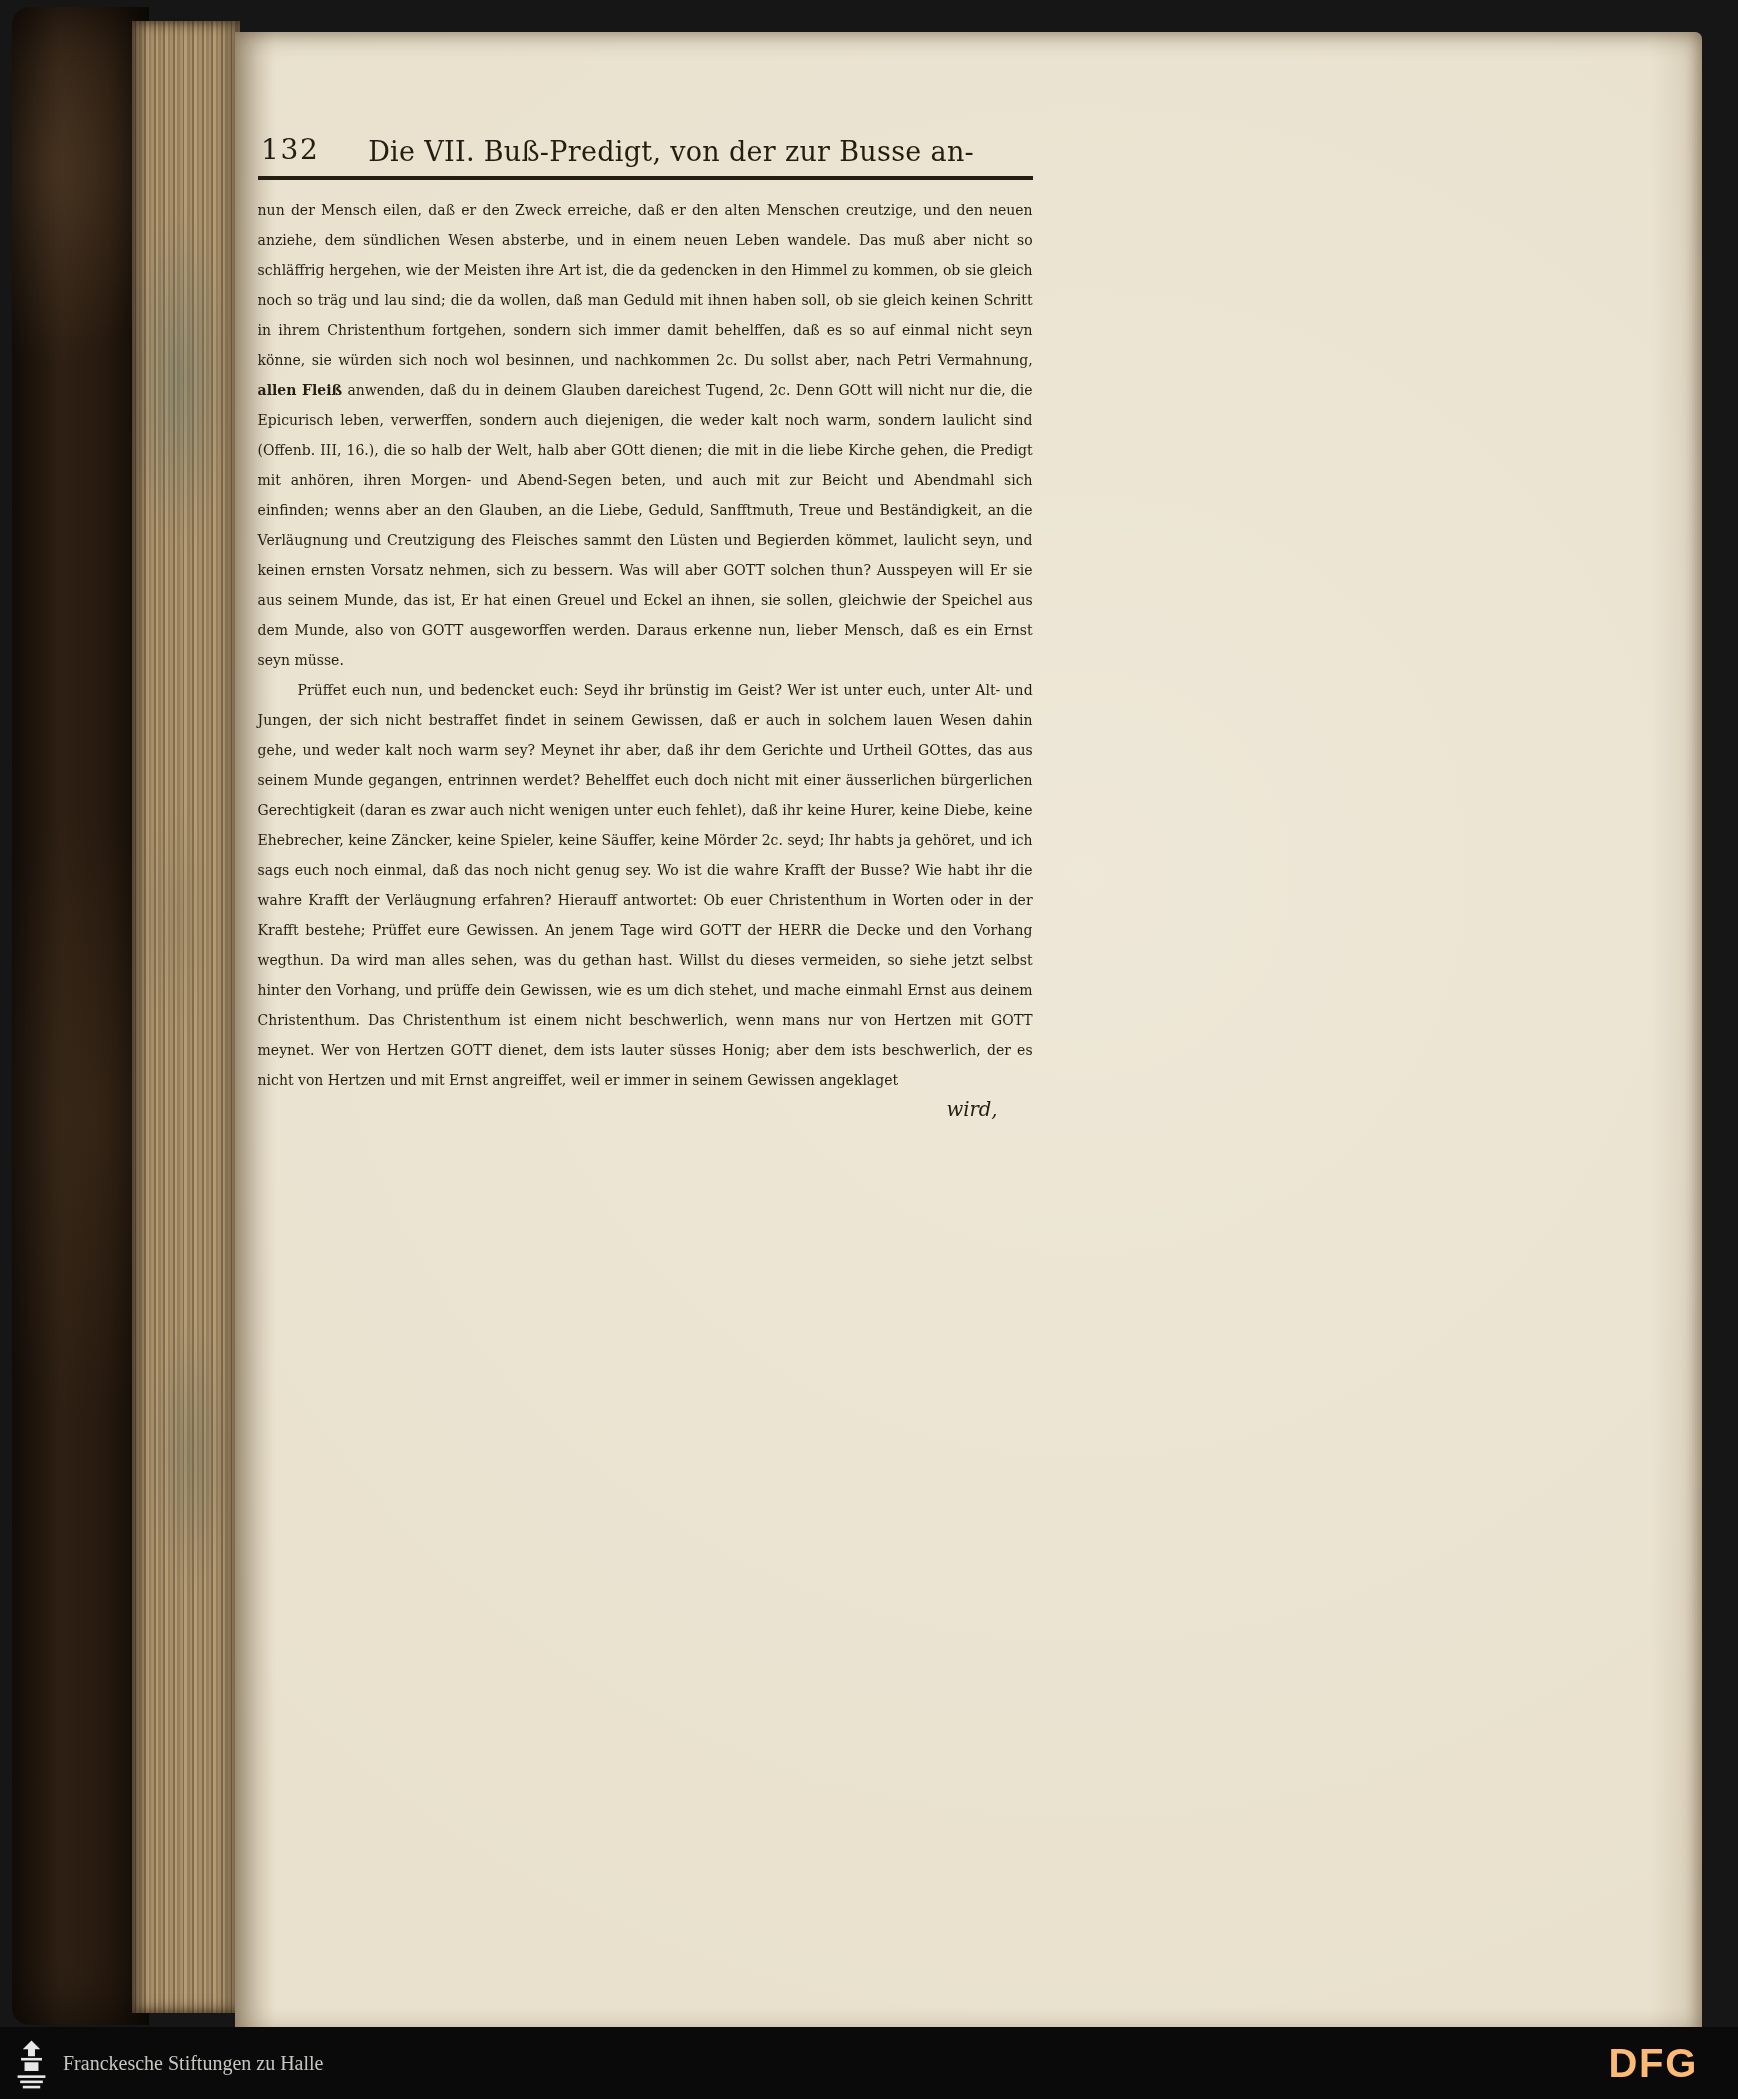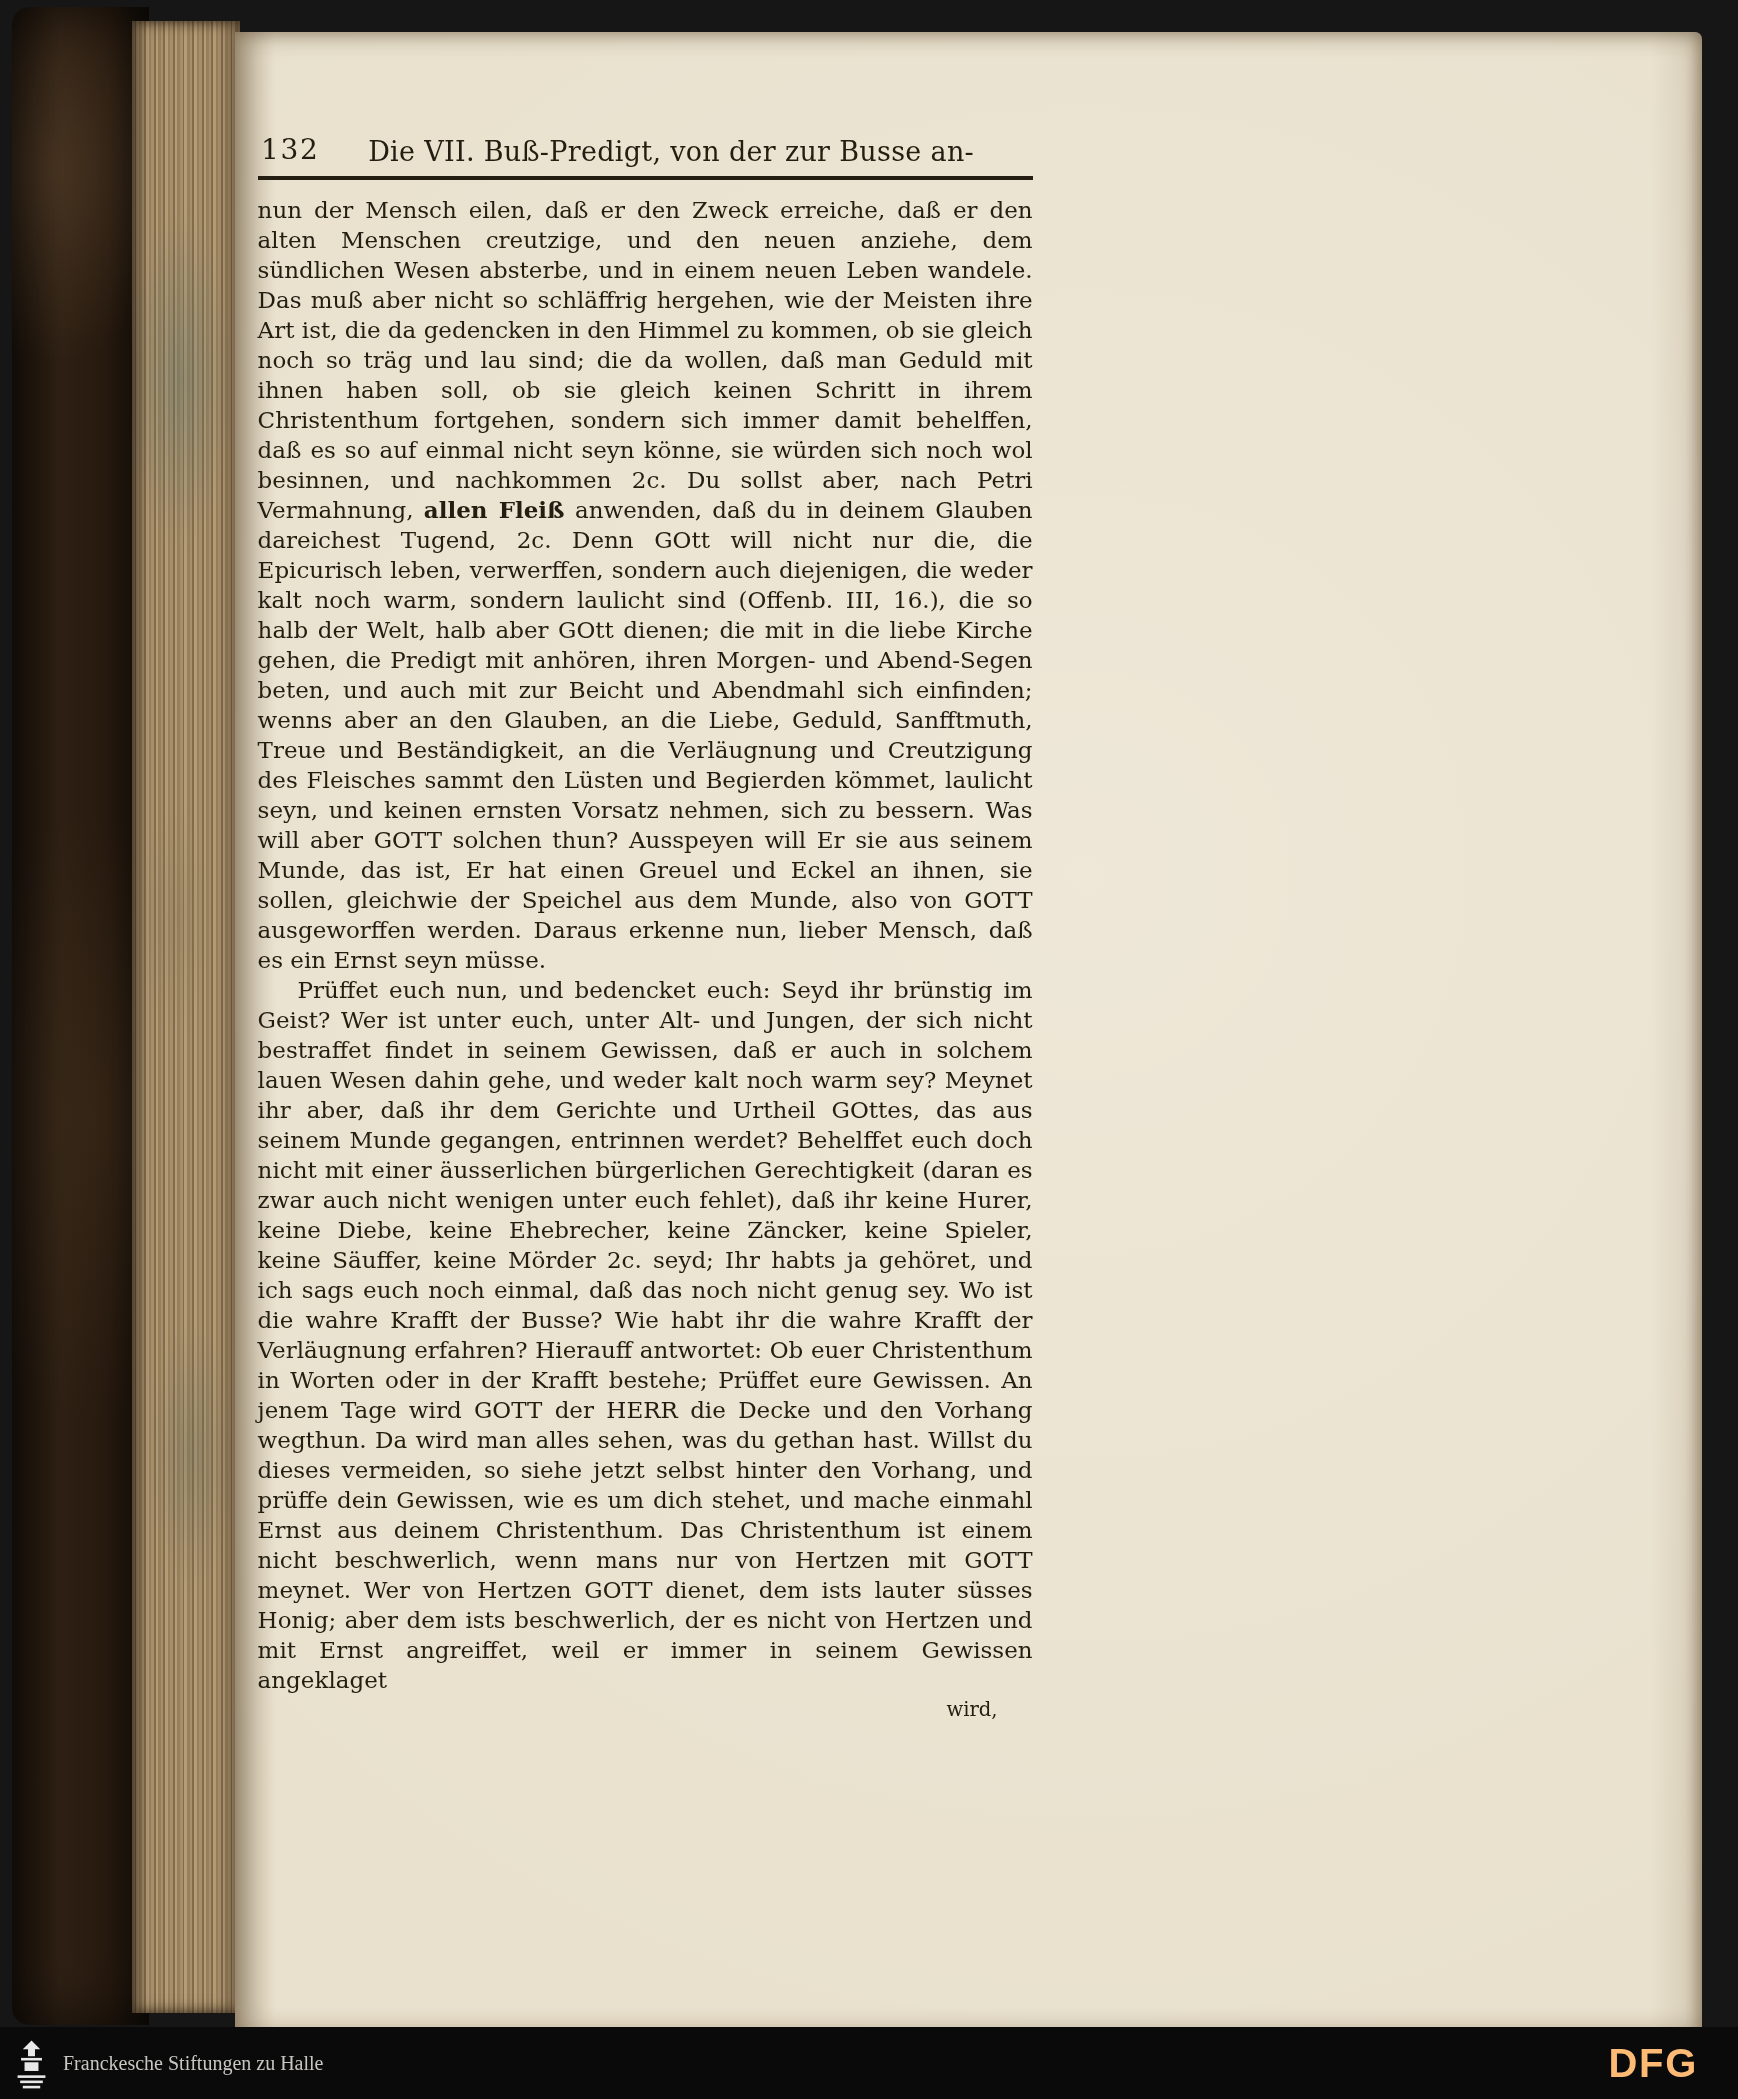--- a/index.html
+++ b/index.html
@@ -49,26 +49,26 @@
     position:absolute; left:3.5px; bottom:3.5px;
     font-size:28px; letter-spacing:1.7px;
   }
   .running-title {
     position:absolute; left:52px; right:0; bottom:1.7px; text-align:center;
     font-size:27px; font-weight:400; letter-spacing:0.3px; white-space:nowrap;
   }
   .header-rule { height:3.5px; background:#241e12; margin-top:7px; }
   .text-block { margin-top:15.6px; }
   .para {
-    margin:0; font-size:23px; line-height:30px; text-align:justify;
+    margin:0; font-size:14px; line-height:30px; text-align:justify;
     text-justify:inter-word; hyphens:auto;
   }
   .para.indent { text-indent:40px; }
   .bold { font-weight:700; }
-  .catchword { text-align:right; font-size:19.6px; line-height:30px; padding-right:35px; }
+  .catchword { text-align:right; font-size:19.6px; line-height:30px; padding-right:35px;font-style:italic; }
   
   .footer-bar {
     position:absolute; left:0; bottom:0; width:1738px; height:73px;
     background:#0a0a0a; box-sizing:border-box;
     display:flex; align-items:center; justify-content:space-between;
     padding:0 40px 0 14px;
   }
   .footer-left { display:flex; align-items:center; gap:14px; }
   .fs-logo { display:block; width:35px; height:54px; }
   .footer-text {

